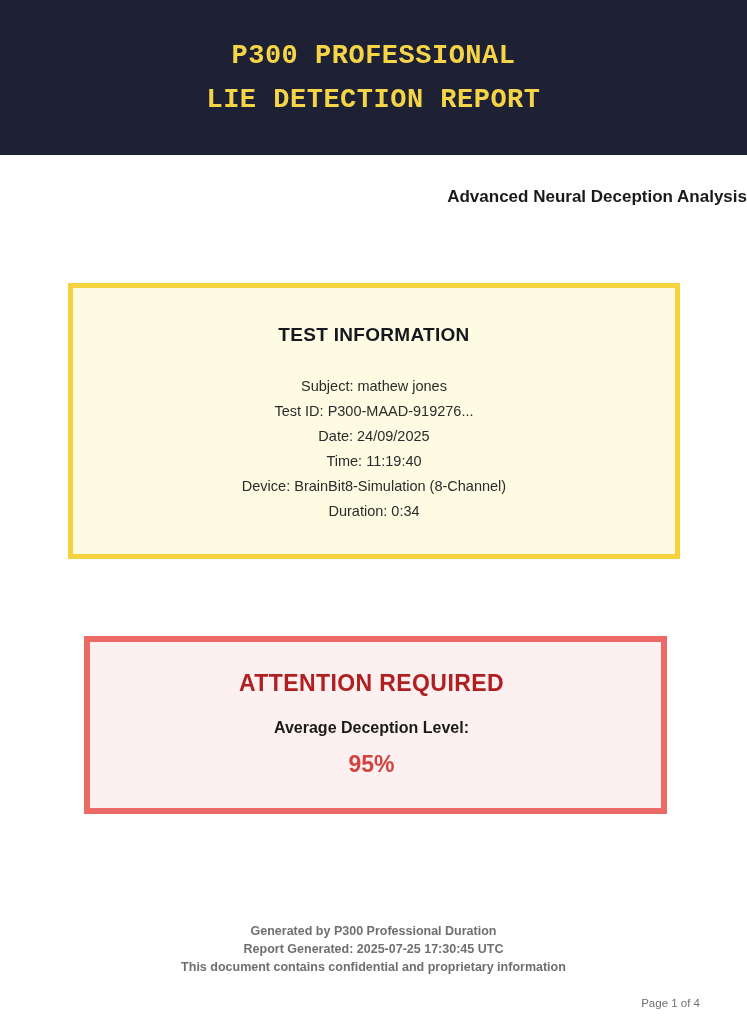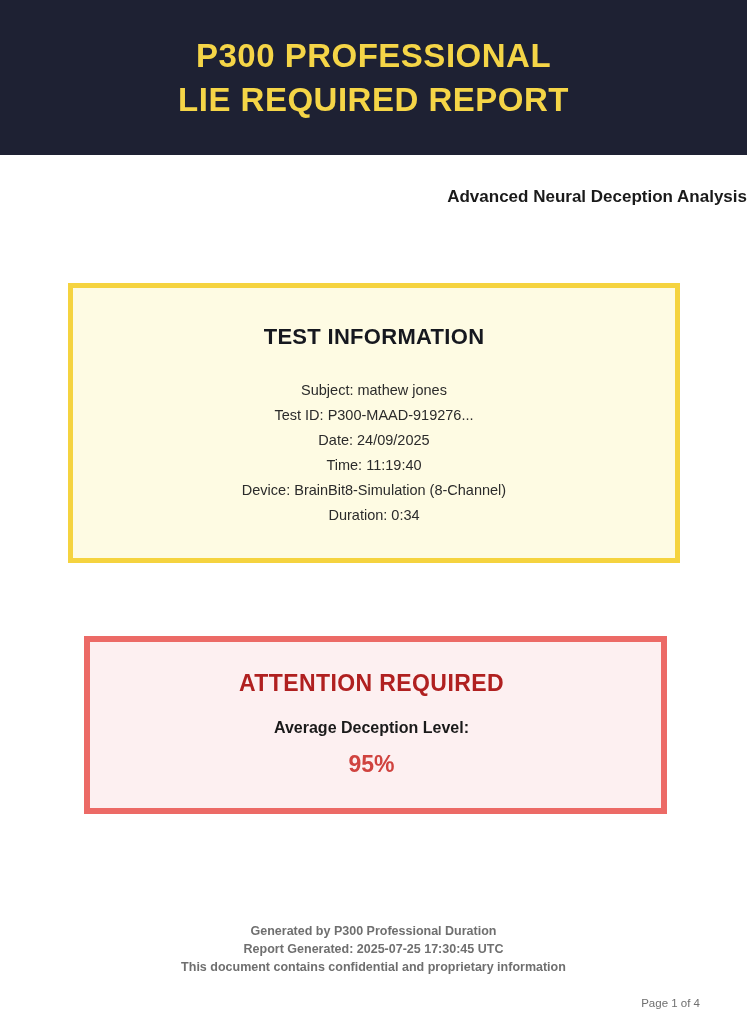--- a/index.html
+++ b/index.html
@@ -27,25 +27,26 @@
     height: 155px;
     background: #1e2133;
     display: flex;
     flex-direction: column;
     align-items: center;
     justify-content: center;
     box-sizing: border-box;
   }
   .header-title-line {
     color: #f5d547;
-    font-size: 33px;
+    font-size: 27px;
     font-weight: bold;
     letter-spacing: 0.5px;
     line-height: 44px;
     text-align: center;
+    font-family: Liberation Mono, monospace;
   }
   
   .subtitle {
     margin-top: 32px;
     text-align: right;
     font-size: 17px;
     font-weight: bold;
     color: #1a1a1a;
   }
   
@@ -54,21 +55,21 @@
     left: 68px;
     top: 283px;
     width: 612px;
     box-sizing: border-box;
     border: 5px solid #f5d33f;
     background: #fefbe3;
     padding: 36px 20px 30px 20px;
     text-align: center;
   }
   .info-card-title {
-    font-size: 22px;
+    font-size: 19px;
     font-weight: bold;
     color: #16181f;
     letter-spacing: 0.3px;
     margin-bottom: 28px;
   }
   .info-line {
     font-size: 14.5px;
     color: #2b2b2b;
     line-height: 25px;
   }
@@ -124,21 +125,21 @@
     color: #6f6f6f;
   }
 </style>
 </head>
 <body>
 
 <div class="page">
 
   <div class="header-band">
     <div class="header-title-line">P300 PROFESSIONAL</div>
-    <div class="header-title-line">LIE REQUIRED REPORT</div>
+    <div class="header-title-line">LIE DETECTION REPORT</div>
   </div>
 
   <div class="subtitle">Advanced Neural Deception Analysis</div>
 
   <div class="info-card">
     <div class="info-card-title">TEST INFORMATION</div>
     <div class="info-line">Subject: mathew jones</div>
     <div class="info-line">Test ID: P300-MAAD-919276...</div>
     <div class="info-line">Date: 24/09/2025</div>
     <div class="info-line">Time: 11:19:40</div>

